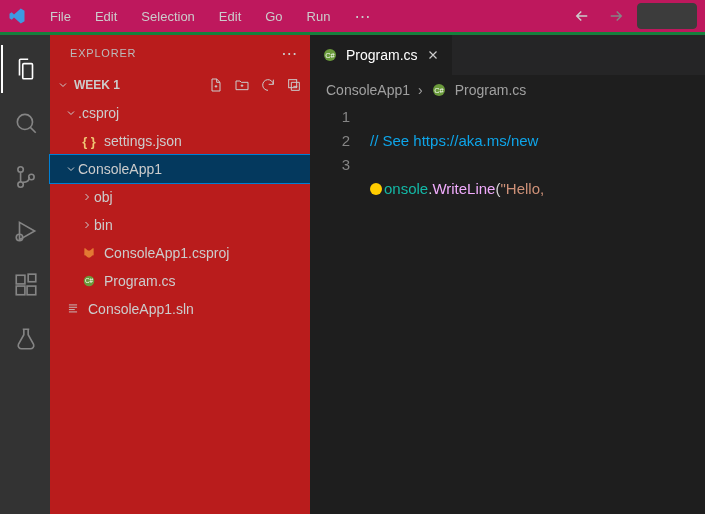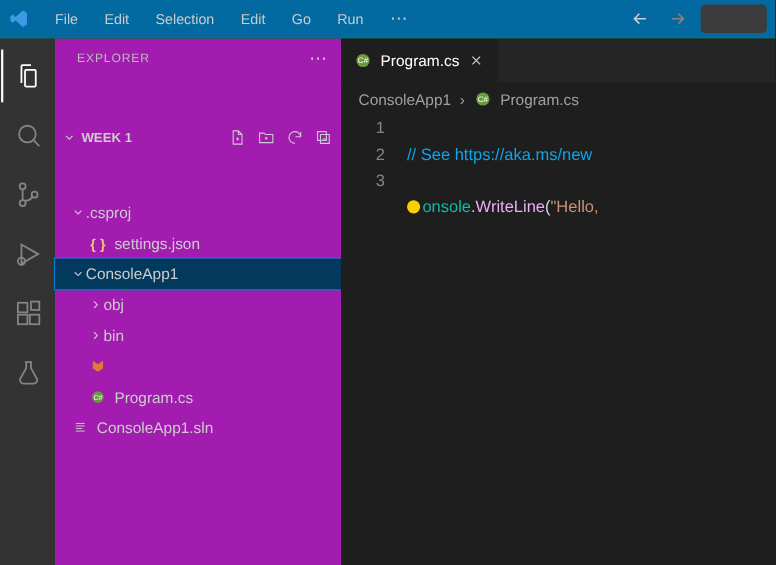--- a/index.html
+++ b/index.html
@@ -1,37 +1,37 @@
 <!DOCTYPE html>
 <html><head>
 <meta charset="utf-8">
 <style>
   * { margin: 0; padding: 0; box-sizing: border-box; font-family: -apple-system, BlinkMacSystemFont, "Segoe UI", sans-serif; }
   body { background: #1e1e1e; color: #cccccc; width: 705px; height: 514px; overflow: hidden; display: flex; flex-direction: column; }
   
   
-  .menubar { height: 35px; background: #0369a1; display: flex; align-items: center; padding: 0 8px; gap: 4px; border-bottom: 1px solid #15803d; }
+  .menubar { height: 35px; background: #be185d; display: flex; align-items: center; padding: 0 8px; gap: 4px; border-bottom: 3px solid #15803d; }
   .logo { width: 18px; height: 18px; margin-right: 10px; }
   .menu-item { color: #cccccc; font-size: 13px; padding: 4px 10px; cursor: pointer; border-radius: 4px; }
   .menu-ellipsis { color: #cccccc; font-size: 16px; padding: 0 10px; cursor: pointer; }
   .nav-area { margin-left: auto; display: flex; align-items: center; gap: 8px; }
   .nav-arrow { color: #858585; cursor: pointer; padding: 2px 4px; }
   .nav-arrow.active { color: #cccccc; }
   .search-box { width: 60px; height: 26px; background: #3c3c3c; border: 1px solid #3c3c3c; border-radius: 4px; }
 
   
   .main { flex: 1; display: flex; overflow: hidden; }
 
   
   .activity-bar { width: 50px; background: #333333; display: flex; flex-direction: column; align-items: center; padding-top: 10px; gap: 6px; }
   .activity-icon { width: 48px; height: 48px; display: flex; align-items: center; justify-content: center; color: #858585; cursor: pointer; border-left: 2px solid transparent; }
   .activity-icon.active { color: #ffffff; border-left: 2px solid #ffffff; }
 
   
-  .sidebar { width: 260px; background: #a21caf; display: flex; flex-direction: column; gap: 40px; }
+  .sidebar { width: 260px; background: #b91c1c; display: flex; flex-direction: column; }
   .sidebar-header { height: 36px; display: flex; align-items: center; justify-content: space-between; padding: 0 12px 0 20px; font-size: 11px; letter-spacing: 0.8px; color: #bbbbbb; }
   .sidebar-actions { color: #cccccc; cursor: pointer; font-size: 16px; }
   .workspace-header { height: 28px; display: flex; align-items: center; padding: 0 8px 0 6px; font-size: 12px; font-weight: bold; color: #cccccc; }
   .workspace-header .chev { margin-right: 4px; }
   .workspace-header .label { flex: 1; }
   .workspace-toolbar { display: flex; gap: 10px; color: #cccccc; }
   .workspace-toolbar .tool { cursor: pointer; }
 
   .tree { font-size: 14px; color: #cccccc; }
   .tree-row { height: 28px; display: flex; align-items: center; cursor: pointer; white-space: nowrap; }
@@ -206,20 +206,21 @@
             </svg>
           </span>
         <span>bin</span>
       </div>
       <div class="tree-row indent-2">
         <span class="tree-icon">
             <svg width="14" height="14" viewBox="0 0 24 24" fill="#e37933">
               <path d="M4 4c4 0 4 4 8 4s4-4 8-4v12c-4 0-4 4-8 4s-4-4-8-4V4z"></path>
             </svg>
           </span>
+        <span>ConsoleApp1.csproj</span>
       </div>
       <div class="tree-row indent-2">
         <span class="tree-icon">
             <svg width="14" height="14" viewBox="0 0 24 24">
               <circle cx="12" cy="12" r="9" fill="#6a9a3b"></circle>
               <text x="12" y="16" text-anchor="middle" font-size="11" fill="#fff" font-family="sans-serif">C#</text>
             </svg>
           </span>
         <span>Program.cs</span>
       </div>

